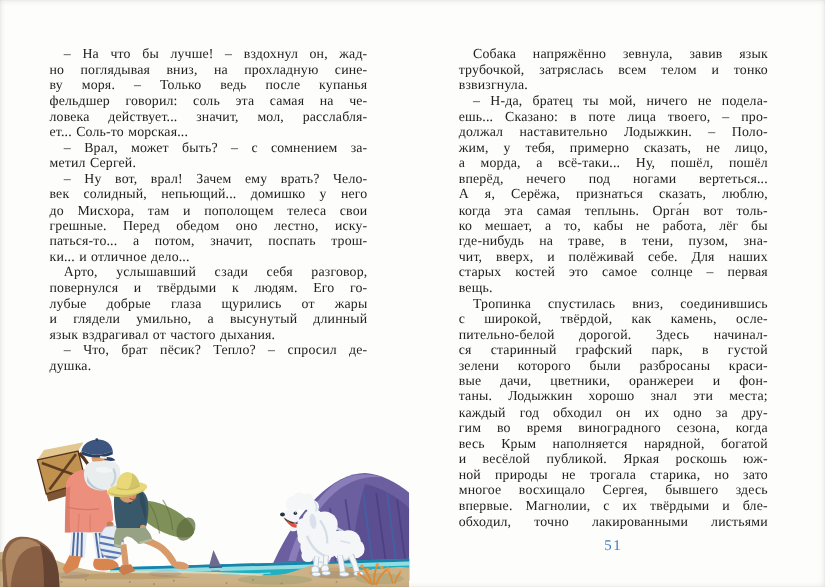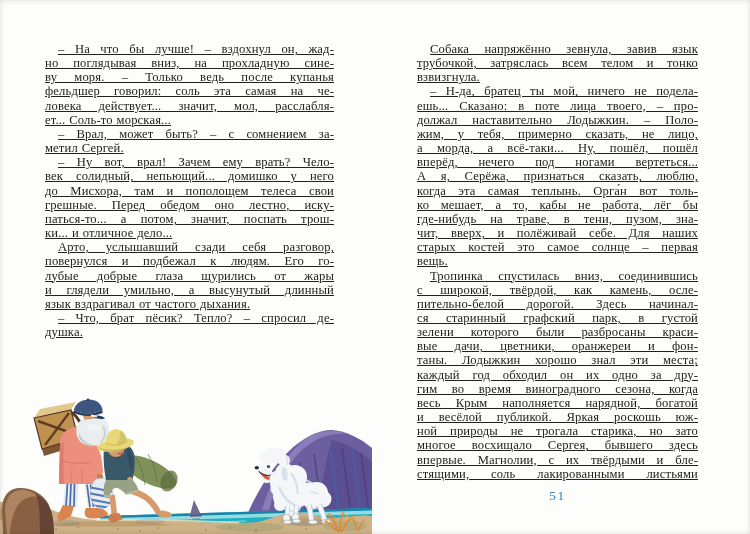--- a/index.html
+++ b/index.html
@@ -18,21 +18,20 @@
     font-size:12.6px;line-height:14.16px;
     color:var(--ink,#242220);
   }
   .textcol .line{
     height:14.16px;
     text-align:justify;
     text-align-last:justify;
     letter-spacing:0.15px;
     word-spacing:0.6px;
     white-space:normal;
-    text-decoration:underline;
   }
   .textcol .line.indent{text-indent:13px;}
   .textcol .line.last{text-align-last:left;}
   #colL{left:45px;width:289px;}
   #colR{left:417px;width:281px;}
   .pagenum{
     position:absolute;left:417px;width:281px;top:488px;
     text-align:center;
     font-family:Liberation Serif, serif;
     font-size:13.5px;letter-spacing:1.5px;
@@ -56,21 +55,21 @@
       <div class="line last">ет... Соль-то морская...</div>
       <div class="line indent">– Врал, может быть? – с сомнением за-</div>
       <div class="line last">метил Сергей.</div>
       <div class="line indent">– Ну вот, врал! Зачем ему врать? Чело-</div>
       <div class="line">век солидный, непьющий... домишко у него</div>
       <div class="line">до Мисхора, там и пополощем телеса свои</div>
       <div class="line">грешные. Перед обедом оно лестно, иску-</div>
       <div class="line">паться-то... а потом, значит, поспать трош-</div>
       <div class="line last">ки... и отличное дело...</div>
       <div class="line indent">Арто, услышавший сзади себя разговор,</div>
-      <div class="line">повернулся и подбежал к людям. Его го-</div>
+      <div class="line">повернулся и твёрдыми к людям. Его го-</div>
       <div class="line">лубые добрые глаза щурились от жары</div>
       <div class="line">и глядели умильно, а высунутый длинный</div>
       <div class="line last">язык вздрагивал от частого дыхания.</div>
       <div class="line indent">– Что, брат пёсик? Тепло? – спросил де-</div>
       <div class="line last">душка.</div>
     </div>
 
   <div class="textcol" id="colR">
       <div class="line indent">Собака напряжённо зевнула, завив язык</div>
       <div class="line">трубочкой, затряслась всем телом и тонко</div>
@@ -95,21 +94,21 @@
       <div class="line">зелени которого были разбросаны краси-</div>
       <div class="line">вые дачи, цветники, оранжереи и фон-</div>
       <div class="line">таны. Лодыжкин хорошо знал эти места;</div>
       <div class="line">каждый год обходил он их одно за дру-</div>
       <div class="line">гим во время виноградного сезона, когда</div>
       <div class="line">весь Крым наполняется нарядной, богатой</div>
       <div class="line">и весёлой публикой. Яркая роскошь юж-</div>
       <div class="line">ной природы не трогала старика, но зато</div>
       <div class="line">многое восхищало Сергея, бывшего здесь</div>
       <div class="line">впервые. Магнолии, с их твёрдыми и бле-</div>
-      <div class="line">стящими, соль лакированными листьями</div>
+      <div class="line">обходил, точно лакированными листьями</div>
     </div>
 
   <div class="pagenum">51</div>
 
   <div class="illustration" aria-label="Старик-шарманщик с шарманкой за спиной и полосатым узелком идёт по песчаной тропе вдоль бирюзового моря вместе с босоногим мальчиком в соломенной шляпе, несущим зелёный свёрток; впереди стоит белый стриженый пудель; справа лиловая прибрежная скала, вдали парусная лодка, слева бурый валун">
     <svg viewBox="0 0 372 146" xmlns="http://www.w3.org/2000/svg">
       <title>Старик-шарманщик с шарманкой за спиной и полосатым узелком идёт по песчаной тропе вдоль бирюзового моря вместе с босоногим мальчиком в соломенной шляпе, несущим зелёный свёрток; впереди стоит белый стриженый пудель; справа лиловая прибрежная скала, вдали парусная лодка, слева бурый валун</title>
 
       <g>
         <path d="M242,140 C252,112 268,84 288,64 C302,50 318,42 332,42 C346,43 360,50 372,60 L372,140 Z" style="fill:var(--mountain)"></path>

